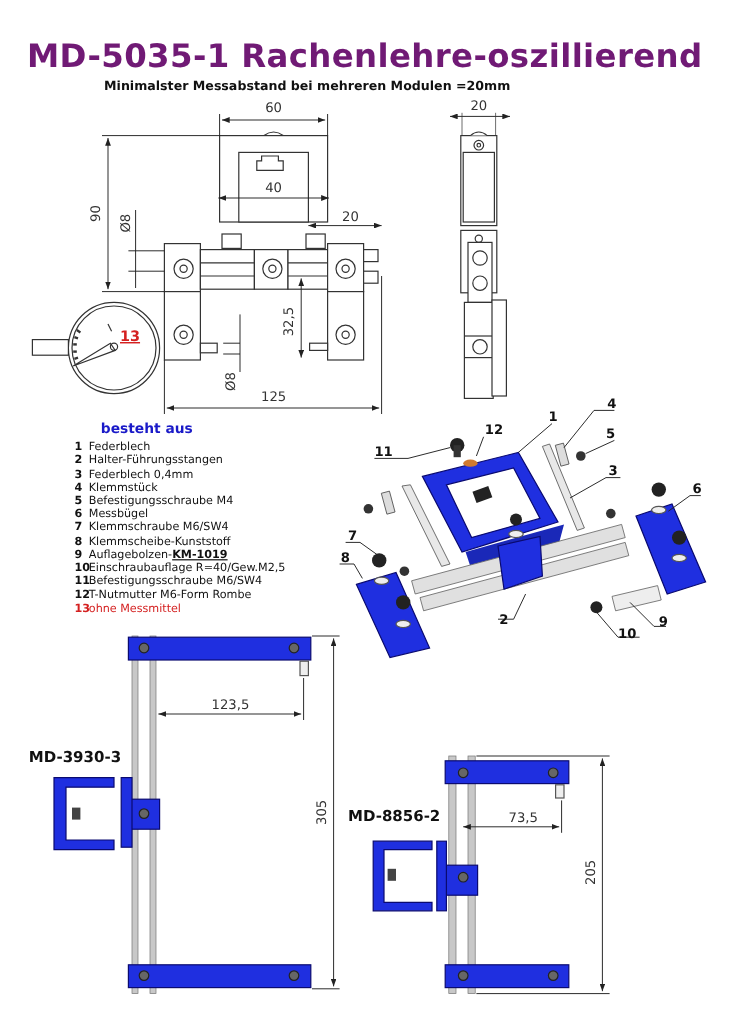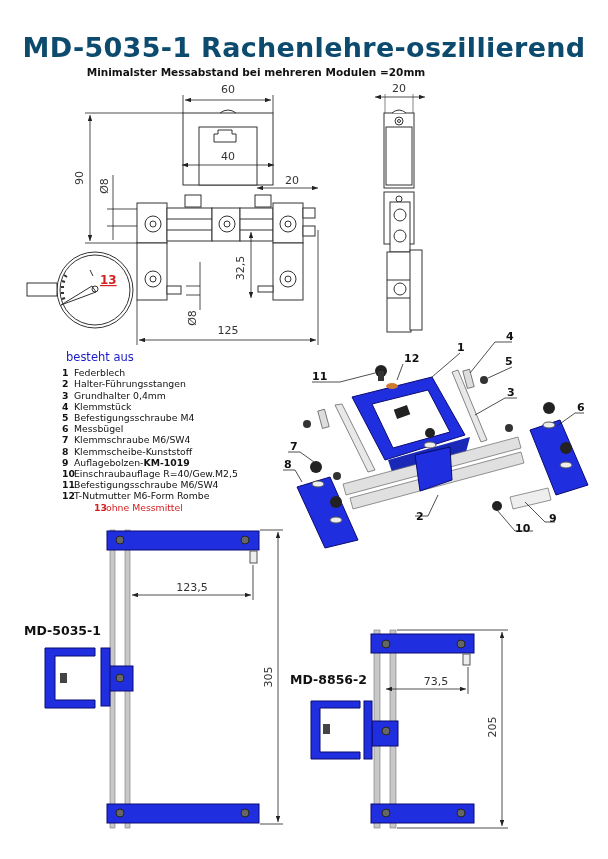--- a/index.html
+++ b/index.html
@@ -1,27 +1,27 @@
 <!DOCTYPE html>
 <html><head>
 <meta charset="utf-8">
 <style>
   html, body { margin: 0; padding: 0; background: #ffffff; }
   body { width: 608px; height: 859px; position: relative; overflow: hidden; font-family: "DejaVu Sans", sans-serif; }
-  .title { position: absolute; left: 0; width: 608px; top: 32px; text-align: center; font-size: 27px; font-weight: bold; color: #0c4a6e; letter-spacing: 0.3px; }
+  .title { position: absolute; left: 0; width: 608px; top: 32px; text-align: center; font-size: 27px; font-weight: bold; color: #701a75; letter-spacing: 0.3px; }
   .subtitle { position: absolute; left: 0; width: 512px; top: 66px; text-align: center; font-size: 10.5px; font-weight: bold; color: #111; }
   svg { position: absolute; left: 0; top: 0; }
   .dim { font-family: "DejaVu Sans", sans-serif; font-size: 11px; fill: #333; }
   .callout { font-family: "DejaVu Sans", sans-serif; font-size: 11px; font-weight: bold; fill: #111; }
   .parts { position: absolute; left: 62px; top: 352px; font-size: 9.3px; color: #111; line-height: 11.2px; }
-  .parts .head { color: #1a1ac8; font-weight: normal; font-size: 11.5px; margin-left: 4px; margin-bottom: 4px; }
+  .parts .head { color: #1a1ac8; font-weight: bold; font-size: 11.5px; margin-left: 22px; margin-bottom: 4px; }
   .parts .row { white-space: nowrap; }
   .parts .num { display: inline-block; width: 12px; font-weight: bold; }
-  .parts .red { color: #d42020; margin-left: 32px; }
-  .parts b { font-weight: bold; }
+  .parts .red { color: #d42020; }
+  .parts b { font-weight: bold; text-decoration: underline; }
   .model-label { position: absolute; font-size: 12.5px; font-weight: bold; color: #111; }
 </style>
 </head>
 <body>
 
 <div class="title">MD-5035-1 Rachenlehre-oszillierend</div>
 <div class="subtitle">Minimalster Messabstand bei mehreren Modulen =20mm</div>
 
 <svg width="608" height="859" viewBox="0 0 608 859">
   <defs>
@@ -257,27 +257,27 @@
     </g>
     <text class="dim" x="436" y="685" text-anchor="middle">73,5</text>
     <text class="dim" x="496" y="727" text-anchor="middle" transform="rotate(-90 496 727)">205</text>
   </g>
 </svg>
 
 <div class="parts">
   <div class="head">besteht aus</div>
   <div class="row"><span class="num">1</span><span>Federblech</span></div>
   <div class="row"><span class="num">2</span><span>Halter-Führungsstangen</span></div>
-  <div class="row"><span class="num">3</span><span>Grundhalter 0,4mm</span></div>
+  <div class="row"><span class="num">3</span><span>Federblech 0,4mm</span></div>
   <div class="row"><span class="num">4</span><span>Klemmstück</span></div>
   <div class="row"><span class="num">5</span><span>Befestigungsschraube M4</span></div>
   <div class="row"><span class="num">6</span><span>Messbügel</span></div>
   <div class="row"><span class="num">7</span><span>Klemmschraube M6/SW4</span></div>
   <div class="row"><span class="num">8</span><span>Klemmscheibe-Kunststoff</span></div>
   <div class="row"><span class="num">9</span><span>Auflagebolzen-</span><b>KM-1019</b></div>
   <div class="row"><span class="num">10</span><span>Einschraubauflage R=40/Gew.M2,5</span></div>
   <div class="row"><span class="num">11</span><span>Befestigungsschraube M6/SW4</span></div>
   <div class="row"><span class="num">12</span><span>T-Nutmutter M6-Form Rombe</span></div>
   <div class="row red"><span class="num">13</span><span>ohne Messmittel</span></div>
 </div>
 
-<div class="model-label" style="left:24px; top:623px;">MD-5035-1</div>
+<div class="model-label" style="left:24px; top:623px;">MD-3930-3</div>
 <div class="model-label" style="left:290px; top:672px;">MD-8856-2</div>
 
 </body></html>

